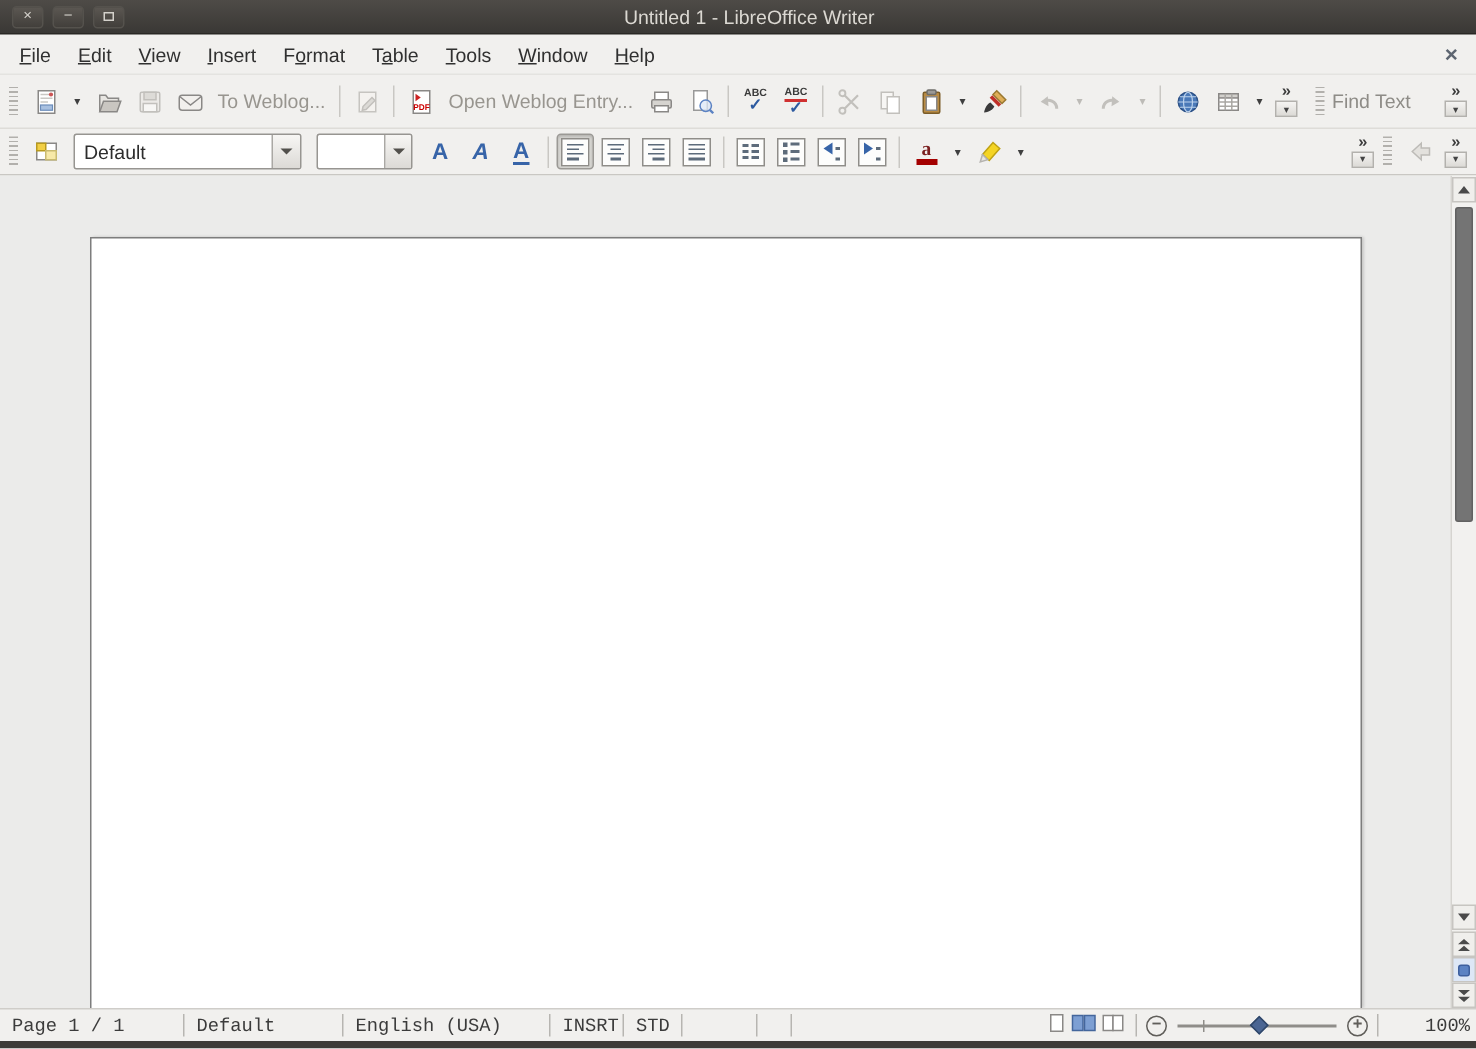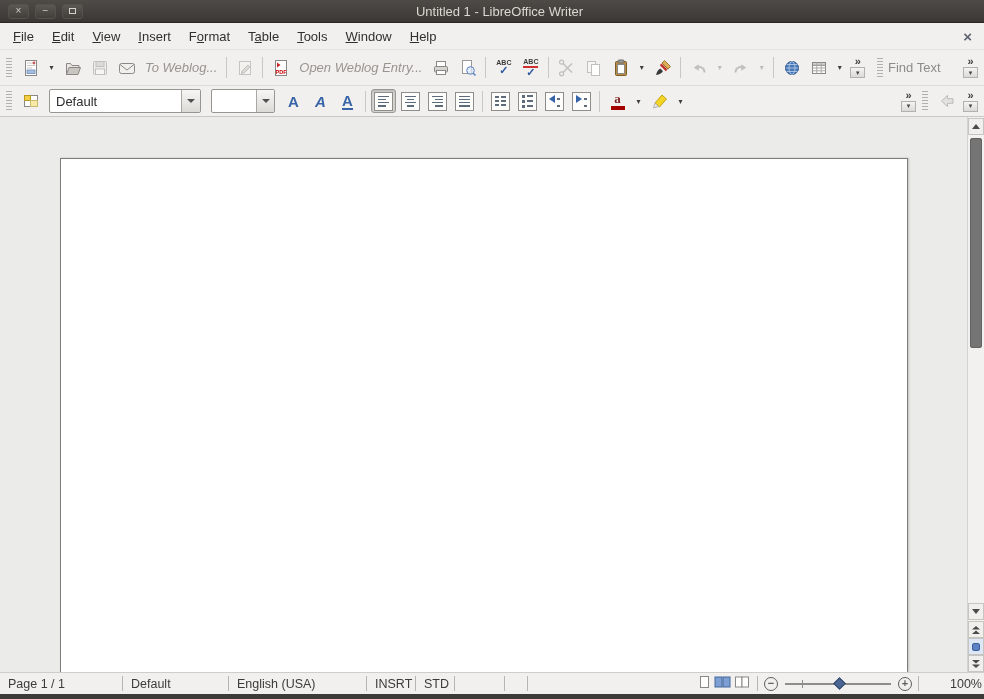--- a/index.html
+++ b/index.html
@@ -28,21 +28,21 @@
   .tb1 { height:36px; flex:0 0 36px; padding:0 3px; border-top:1px solid #e4e3e0; }
   .tb2 { height:32px; flex:0 0 32px; padding:0 3px; border-top:1px solid #dedcd8; border-bottom:1px solid #c9c7c3; }
   .grip { width:6px; height:20px; margin:0 5px 0 3px; flex:0 0 6px;
     background:repeating-linear-gradient(180deg,#b2b0ac 0 1px,transparent 1px 3px); }
   .sep { width:1px; height:21px; background:#c9c7c3; margin:0 4px; flex:0 0 1px; }
   .btn { height:26px; min-width:25px; display:inline-flex; align-items:center; justify-content:center;
     border-radius:3px; margin:0 1px; flex:0 0 auto; background:transparent; border:0; }
   .tb2 .btn { height:24px; }
   .caret-btn { width:13px; min-width:13px; font-size:8px; color:#3f3f3f; }
   .caret-btn.dis { color:#bdbbb7; }
-  .tb-label { font-size:13px; color:#98958f; padding:0 5px; white-space:nowrap;font-style:italic; }
+  .tb-label { font-size:13px; color:#98958f; padding:0 5px; white-space:nowrap; }
   .abc-stack { display:flex; flex-direction:column; align-items:center; line-height:1; }
   .abc { font-size:7px; font-weight:bold; color:#3a3a3a; letter-spacing:0; }
   .abc.red-u { border-bottom:2px solid #d03030; padding-bottom:1px; }
   .chk { font-size:11px; font-weight:bold; color:#2d5aa0; margin-top:-1px; }
   .more { display:flex; flex-direction:column; align-items:center; margin:0 3px; flex:0 0 auto; }
   .more .gg { font-size:11px; font-weight:bold; color:#3c3c3c; line-height:9px; }
   .more .mbtn { width:15px; height:11px; margin-top:1px; border:1px solid #b3b1ad;
     background:linear-gradient(#f5f4f2,#dcdad6); display:flex; align-items:center; justify-content:center;
     font-size:7px; color:#444; }
   .find-input { border:0; outline:0; background:transparent; font-size:13px; width:72px; color:#3a3a3a; }
@@ -89,21 +89,21 @@
   .tri-dn { width:0;height:0;border-left:4px solid transparent;border-right:4px solid transparent;border-top:5px solid #4a4a4a; }
   .sb-thumb { position:absolute; left:2px; width:12px; top:21px; height:210px; background:#747474;
     border:1px solid #616161; border-radius:2px; }
   .navdot { width:8px; height:8px; background:#5b82c3; border:1px solid #3d5f9e; border-radius:2px; }
   .nav-active { background:#dde7f6; }
 
   
   .statusbar { flex:0 0 27px; display:flex; flex-direction:column; }
   .sbc { height:22px; display:flex; align-items:center; background:#f1f0ee; border-top:1px solid #cfcdc9;
     font-size:12.5px; color:#3b3b3b; }
-  .sb-cell { padding:0 8px; white-space:nowrap; }
+  .sb-cell { padding:0 8px; white-space:nowrap;font-family:Liberation Mono, monospace; }
   .c-page { width:122px; } .c-style { width:105px; } .c-lang { width:137px; text-align:left; }
   .c-ins { width:48px; text-align:center; } .c-sel { width:38px; text-align:right; }
   .c-e1 { width:49px; } .c-e2 { width:22px; }
   .sb-div { width:1px; height:15px; background:#b7b5b1; flex:0 0 1px; }
   .sb-spacer { flex:1; }
   .views { display:flex; align-items:center; gap:3px; margin-right:6px; }
   .zoomctl { display:flex; align-items:center; margin:0 6px; }
   .zbtn { width:14px; height:14px; border-radius:50%; border:1px solid #605e5a; color:#605e5a;
     font-size:11px; line-height:11px; text-align:center; font-weight:bold; }
   .ztrack { width:106px; height:2px; background:#8f8d89; position:relative; margin:0 7px; }

